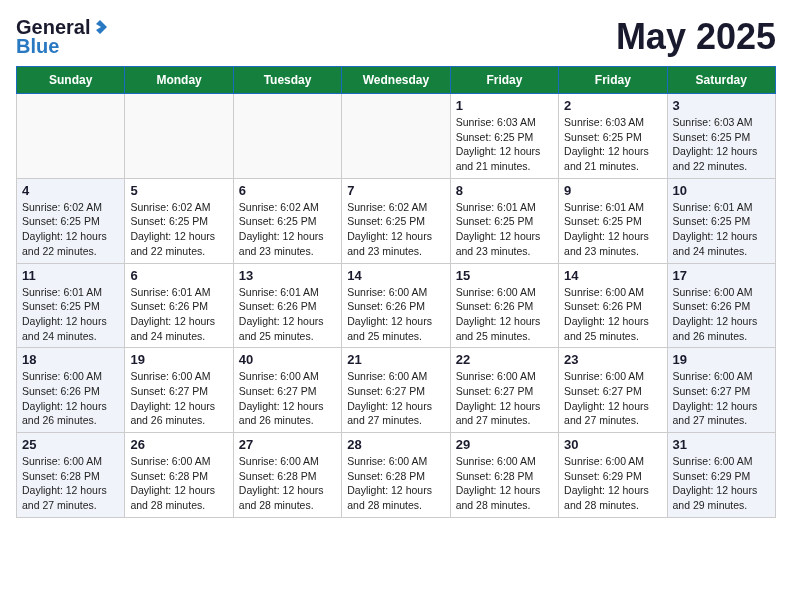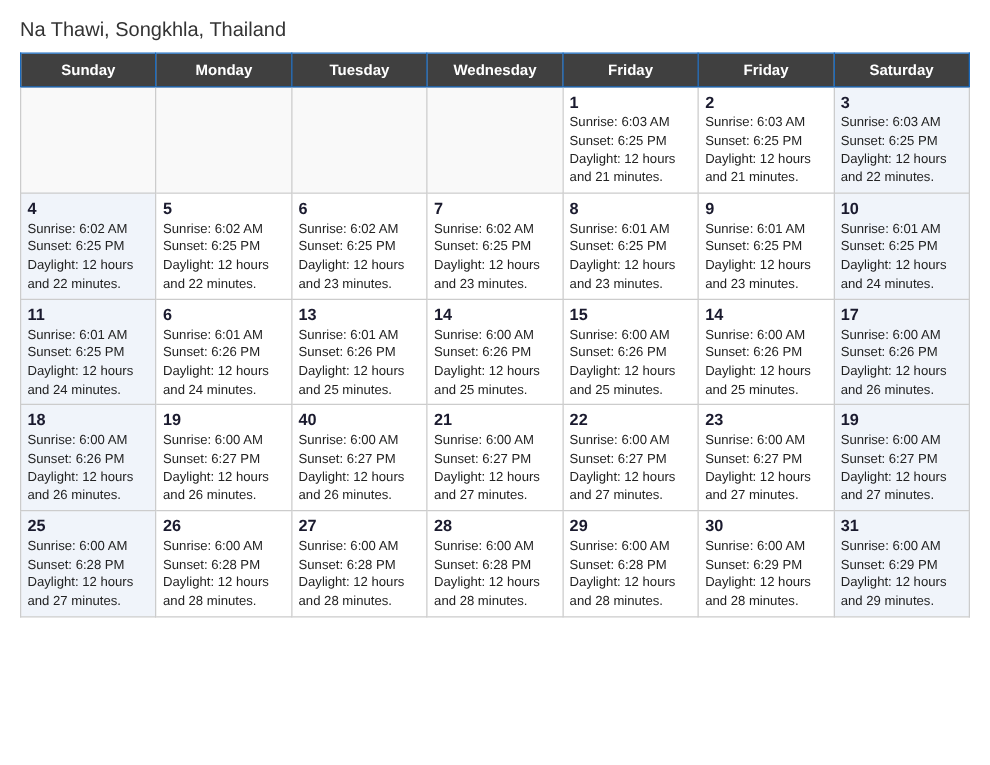--- a/index.html
+++ b/index.html
@@ -32,21 +32,21 @@
     .calendar-subtitle {
       font-size: 16px;
       color: #333;
     }
     table {
       width: 100%;
       border-collapse: collapse;
       font-size: 11px;
     }
     .day-header {
-      background-color: #404040;
+      background-color: #15803d;
       color: white;
       text-align: center;
       padding: 6px 4px;
       font-weight: bold;
       font-size: 12px;
       border: 1px solid #1a6bbf;
     }
     td {
       border: 1px solid #ccc;
       vertical-align: top;
@@ -75,22 +75,31 @@
     .logo-row {
       display: flex;
       align-items: center;
       gap: 0;
     }
   </style>
 </head>
 <body>
 
 <div class="header-section">
+  <div class="logo">
+    <div class="logo-row">
+      <span style="font-size:20px;font-weight:bold;color:#1a1a2e;">General</span>
+      <svg width="18" height="18" viewBox="0 0 18 18" style="margin-left:1px;margin-top:-2px;">
+        <polygon points="9,2 16,9 9,16 5,12 10,9 5,6" fill="#2979c2"></polygon>
+      </svg>
+    </div>
+    <span style="font-size:20px;font-weight:bold;color:#2979c2;margin-top:-4px;margin-left:0;">Blue</span>
+  </div>
   <div class="title-section">
-    <div class="calendar-subtitle">Na Thawi, Songkhla, Thailand</div>
+    <div class="calendar-title">May 2025</div>
   </div>
 </div>
 
 <table>
   <thead>
     <tr>
       <th class="day-header">Sunday</th>
       <th class="day-header">Monday</th>
       <th class="day-header">Tuesday</th>
       <th class="day-header">Wednesday</th>

